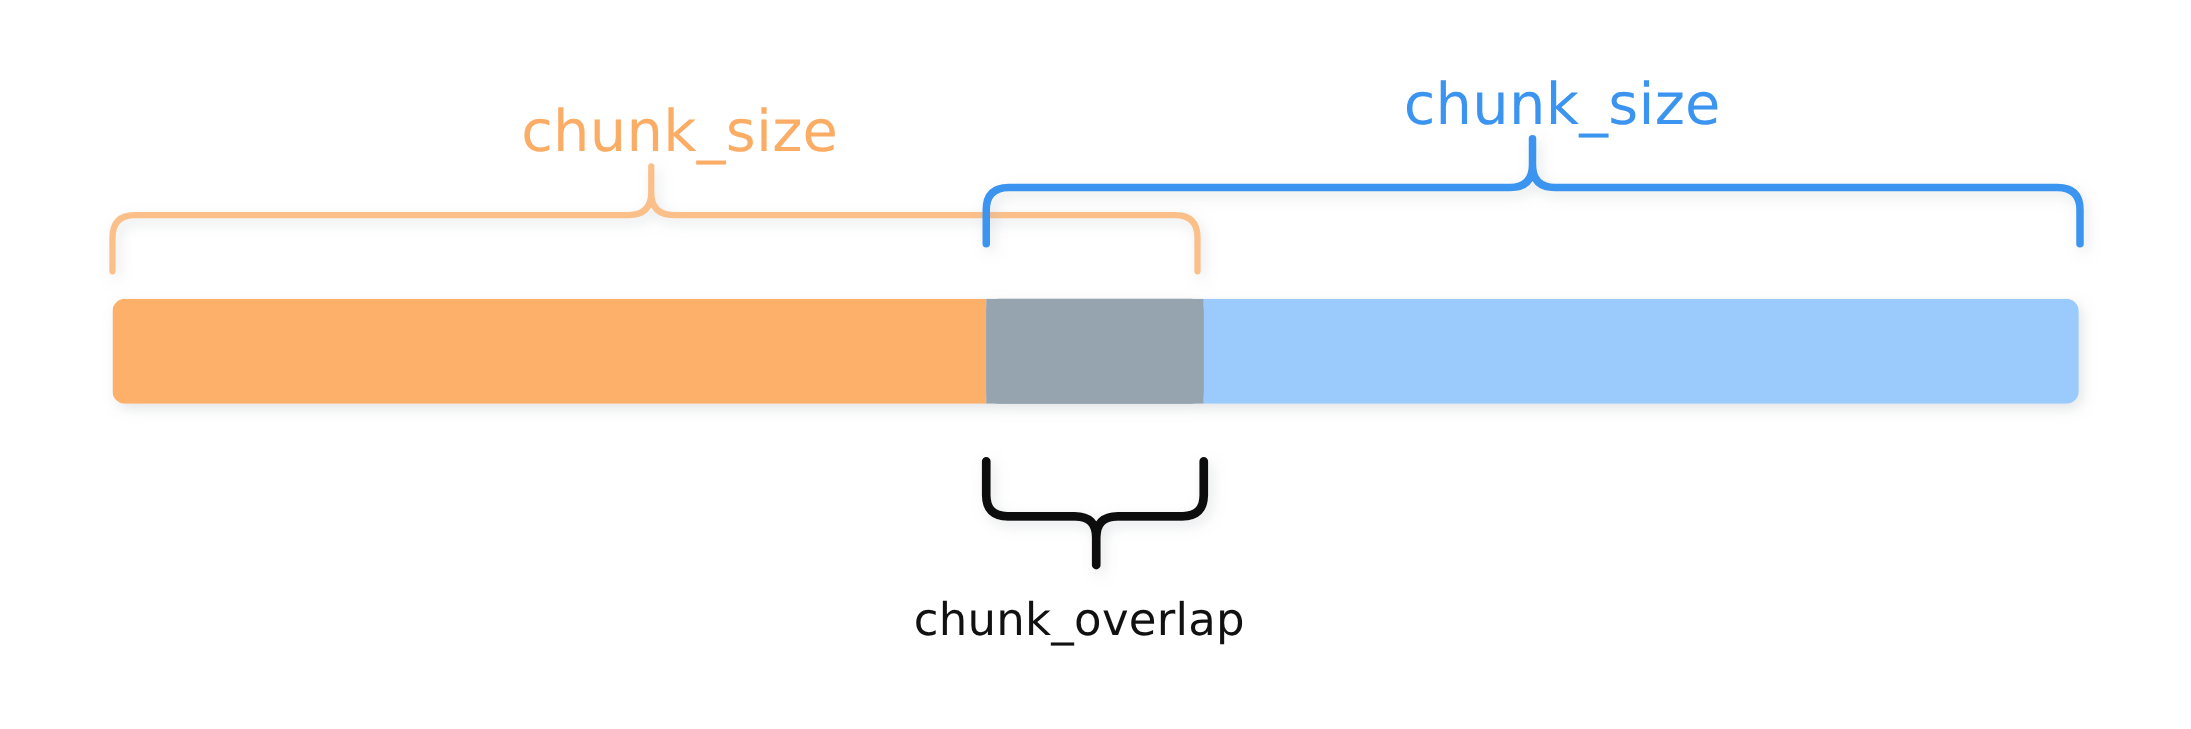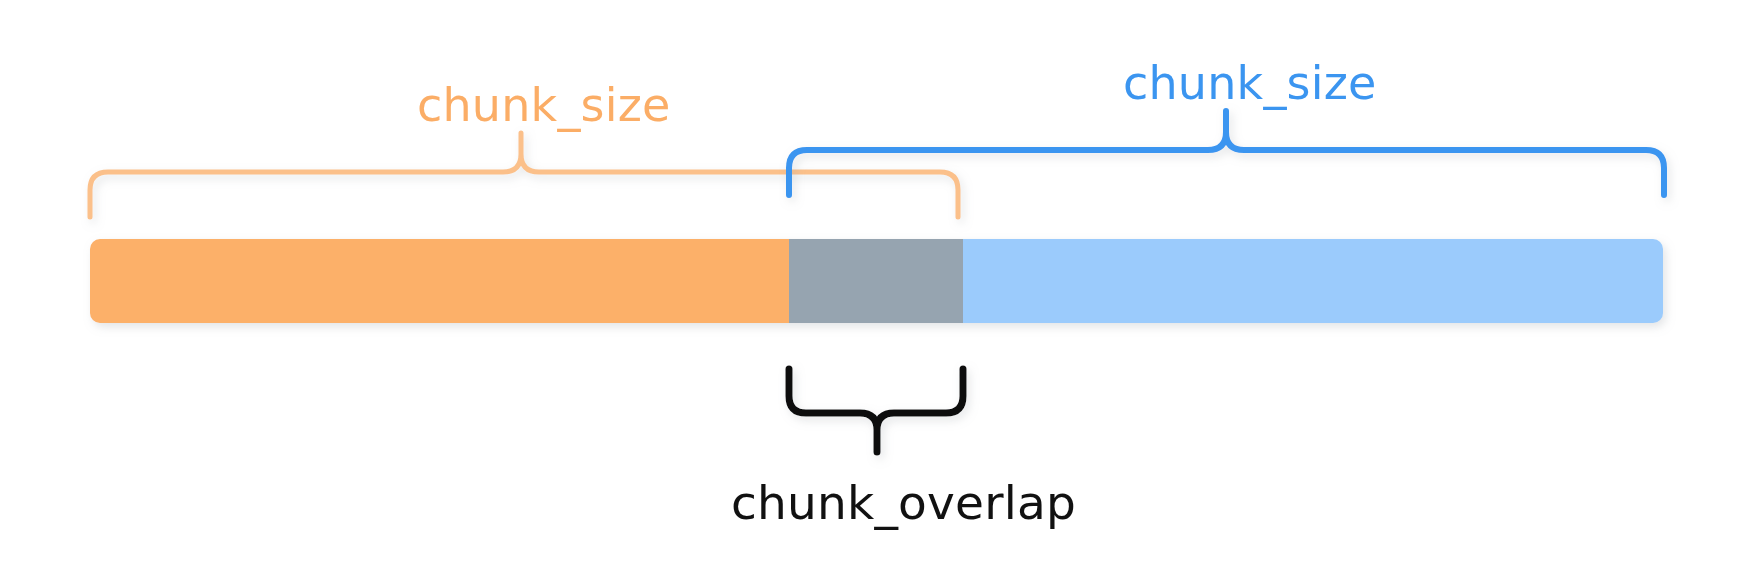--- a/index.html
+++ b/index.html
@@ -41,21 +41,21 @@
   }
   #label-chunk-size-right {
     color: #3b95f0;
     left: 1123px;
     top: 60px;
   }
   #label-chunk-overlap {
     color: #111111;
     left: 731px;
     top: 479px;
-    font-size: 47px;
+    font-size: 36px;
   }
 </style>
 </head>
 <body>
 
 <div id="stage">
 
   <svg id="diagram-svg" viewBox="0 0 1753 583" aria-hidden="true">
     <defs>
       <clipPath id="bar-clip">

